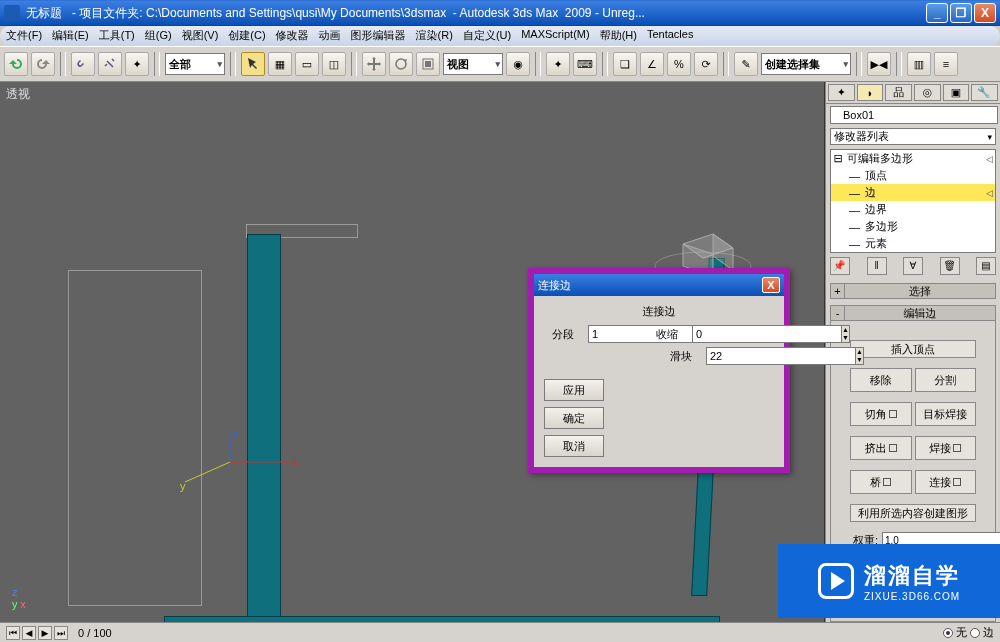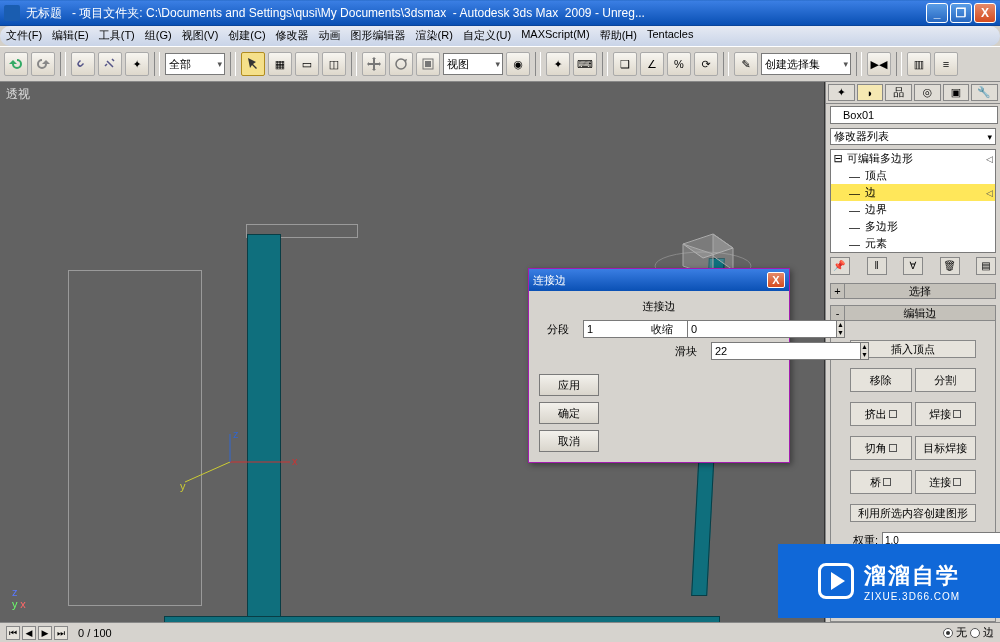--- a/index.html
+++ b/index.html
@@ -14,21 +14,21 @@
 .titlebar .winbtn.close { background:linear-gradient(#e68a6a,#d44b1f);}
 
 
 .menubar { height: 20px; background: linear-gradient(#e6eaf3,#c9d4e8); padding: 2px 6px; display:flex; gap: 10px; border-radius: 10px; }
 .menubar span { color:#000; cursor:default; }
 
 
 .toolbar { height: 36px; background: #d6d3ce; border-top:1px solid #fff; border-bottom:1px solid #888; display:flex; align-items:center; padding: 2px 4px; gap:3px; }
 .tbtn { width:24px; height:24px; border:1px solid #aaa; background:linear-gradient(#f7f5f0,#ded8cc); display:flex; align-items:center; justify-content:center; border-radius:2px;}
 .tbtn svg { width:16px; height:16px; }
-.tsel { height:22px; border:1px solid #7a7a7a; background:#fff; min-width:60px; padding:0 14px 0 3px; display:flex; align-items:center; position:relative;}
+.tsel { height:22px; border:1px solid #7a7a7a; background:#fff; min-width:60px; padding:0 14px 0 3px; display:flex; align-items:center; position:relative;font-weight:bold;}
 .tsel::after { content:"▾"; position:absolute; right:2px; font-size:9px; color:#555;}
 .tsep { width:6px; height:24px; border-left:1px solid #888; border-right:1px solid #fff; margin:0 2px;}
 .tbtn.active{background:#f5e08a;border-color:#b08c20;}
 
 
 .main { display:flex; height: calc(642px - 26px - 20px - 36px - 20px); }
 .viewport { flex:1; background:#626262; position:relative; overflow:hidden; border-right:1px solid #333;}
 .vp-label { position:absolute; top:4px; left:6px; color:#dcdcdc; font-size:12px;}
 .axis-gizmo { position:absolute; bottom:12px; left:12px; color:#ccc; font-size:10px;}
 .axis-gizmo .z{color:#5a78ff;} .axis-gizmo .x{color:#ff6868;} .axis-gizmo .y{color:#6cff6c;}
@@ -67,21 +67,21 @@
 .roll-body .rowbtn{height:18px;border:1px solid #888;background:#e6e3dc;text-align:center;line-height:16px;}
 .roll-body .row2{display:flex;gap:3px;}
 .roll-body .row2 .half{flex:1;height:24px;border:1px solid #888;background:#e6e3dc;text-align:center;line-height:16px;display:flex;align-items:center;justify-content:center;gap:2px;}
 .roll-body .row2 .dot{width:8px;height:8px;border:1px solid #555;}
 .spinrow{display:flex;align-items:center;gap:4px;}
 .spinrow label{width:28px;text-align:right;}
 .spinrow .spin{width:54px;height:16px;display:flex;}
 .spinrow .spin input{flex:1;border:1px solid #7a7a7a;border-right:none;padding:0 2px;font-size:10px;height:16px;}
 
 
-.dialog{position:absolute;left:528px;top:268px;width:262px;background:#e5e5e5;border:1px solid #a21caf;box-shadow:2px 2px 6px rgba(0,0,0,.4);}
+.dialog{position:absolute;left:528px;top:268px;width:262px;background:#e5e5e5;border:6px solid #a21caf;box-shadow:2px 2px 6px rgba(0,0,0,.4);}
 .dialog .dtitle{height:22px;background:linear-gradient(#3a7ee3,#0a50b4);color:#fff;display:flex;align-items:center;justify-content:space-between;padding:0 4px;font-size:12px;}
 .dialog .dtitle .xclose{width:18px;height:16px;background:linear-gradient(#e68a6a,#d44b1f);border:1px solid #fff;border-radius:2px;color:#fff;text-align:center;line-height:14px;font-weight:bold;}
 .dialog .dbody{padding:8px 10px 10px;background:#d6d3ce;}
 .dialog .group-title{text-align:center;margin-bottom:6px;}
 .dialog .drow{display:flex;align-items:center;gap:8px;margin:4px 8px;}
 .dialog .drow label{min-width:28px;}
 .dialog .drow .spinner{display:flex;height:18px;width:60px;}
 .dialog .drow .spinner input{flex:1;border:1px solid #7a7a7a;border-right:none;padding:0 3px;}
 .dialog .drow .spinner .ar{width:14px;border:1px solid #7a7a7a;display:flex;flex-direction:column;}
 .dialog .drow .spinner .ar div{flex:1;font-size:7px;text-align:center;line-height:7px;background:#e0ddd6;}
@@ -309,35 +309,35 @@
       <div class="row2">
         <div class="half">
             <span>移除</span>
           </div>
         <div class="half">
             <span>分割</span>
           </div>
       </div>
       <div class="row2">
         <div class="half">
+            <span>切角</span>
+            <span class="dot"></span>
+          </div>
+        <div class="half">
+            <span>目标焊接</span>
+          </div>
+      </div>
+      <div class="row2">
+        <div class="half">
             <span>挤出</span>
             <span class="dot"></span>
           </div>
         <div class="half">
             <span>焊接</span>
             <span class="dot"></span>
-          </div>
-      </div>
-      <div class="row2">
-        <div class="half">
-            <span>切角</span>
-            <span class="dot"></span>
-          </div>
-        <div class="half">
-            <span>目标焊接</span>
           </div>
       </div>
       <div class="row2">
         <div class="half">
             <span>桥</span>
             <span class="dot"></span>
           </div>
         <div class="half">
             <span>连接</span>
             <span class="dot"></span>

